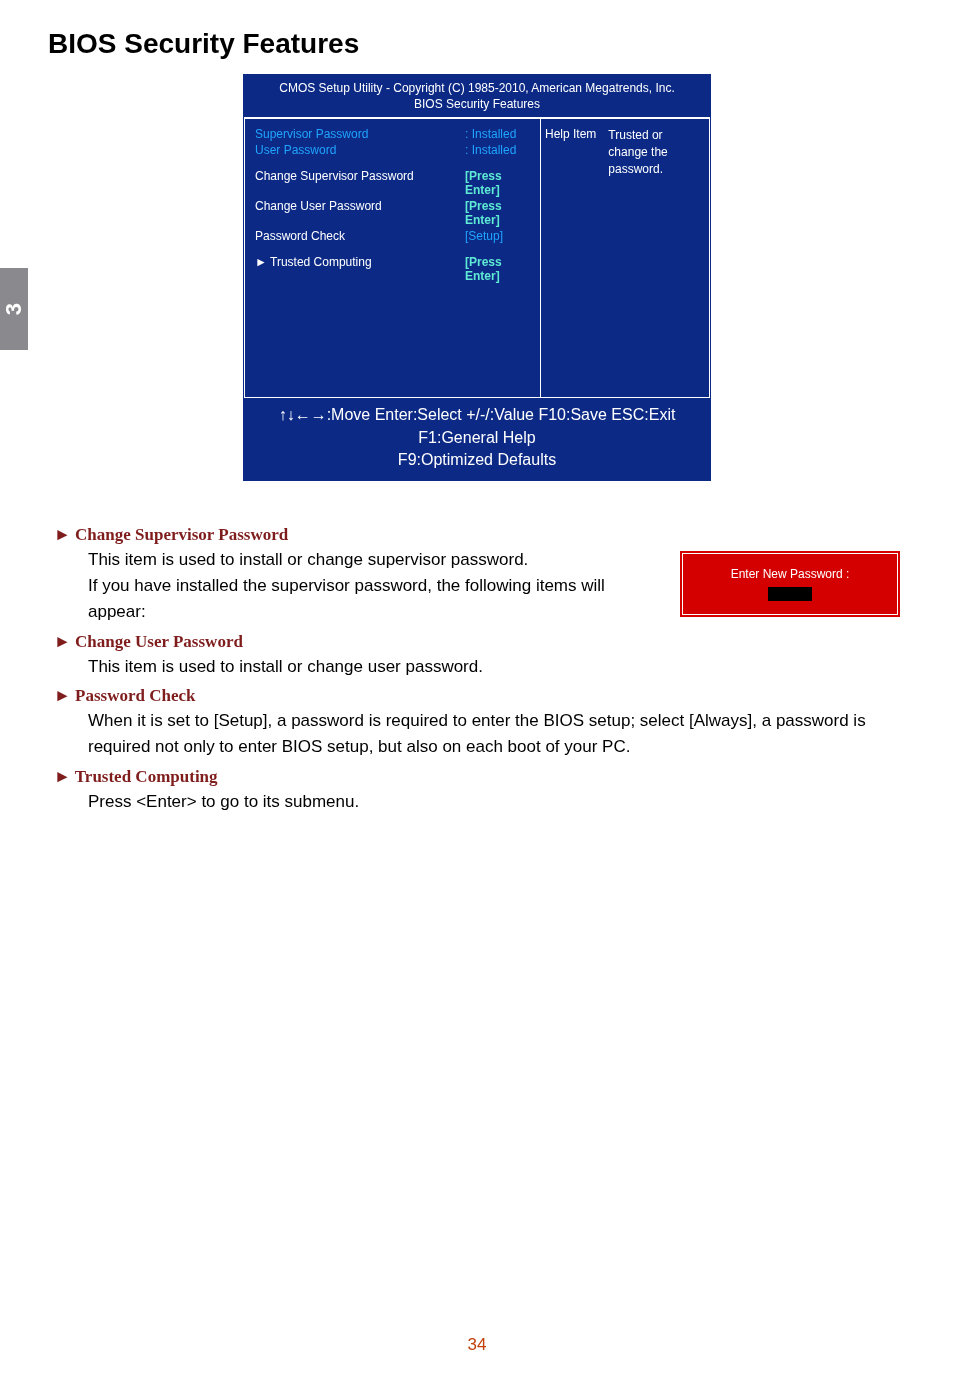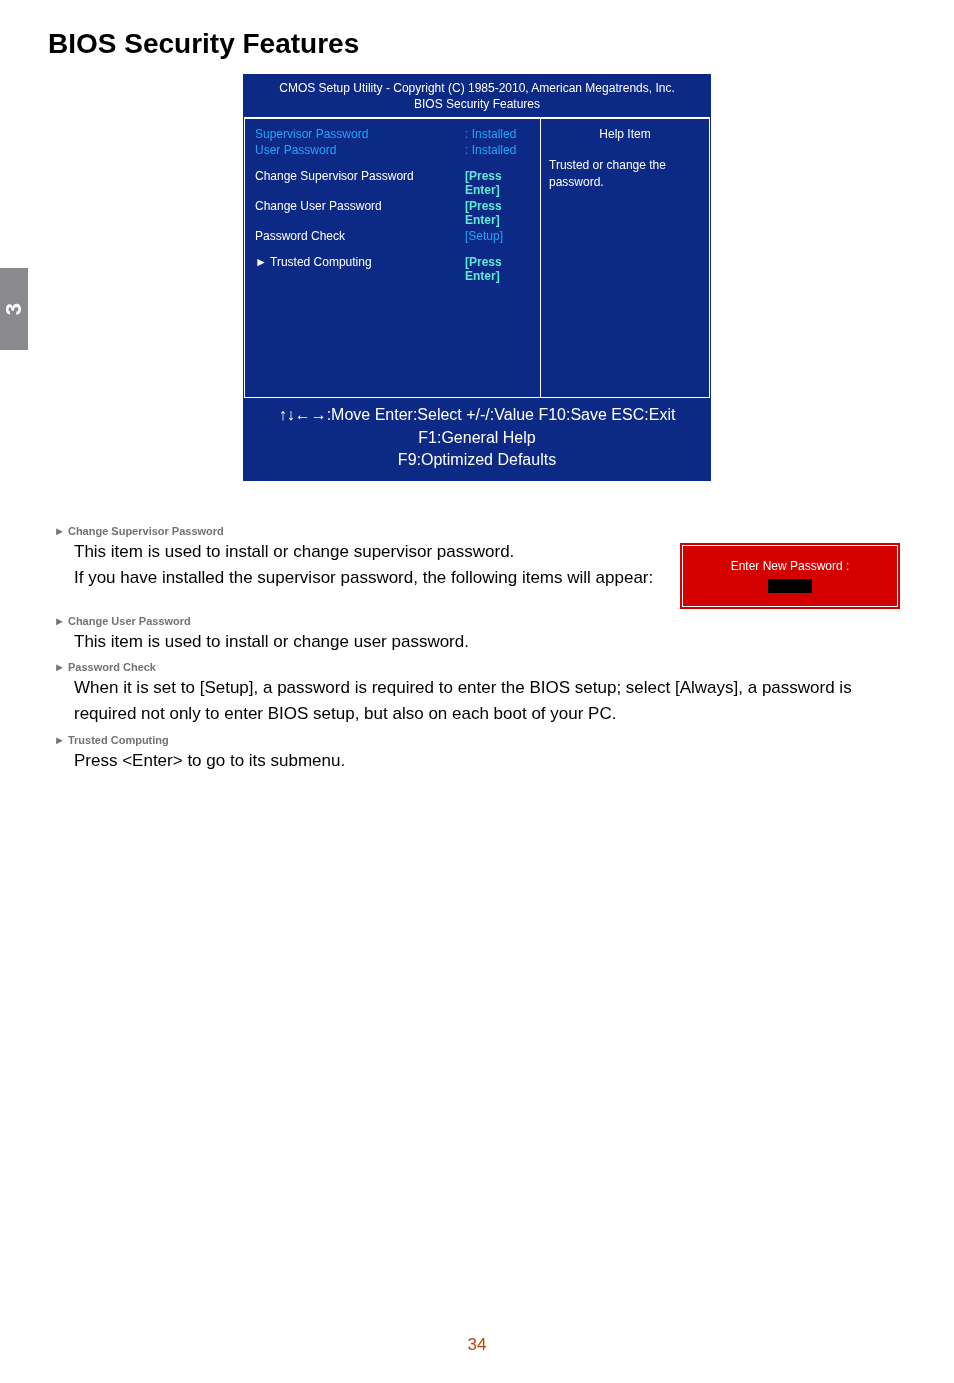--- a/index.html
+++ b/index.html
@@ -59,21 +59,20 @@
     border: 1px solid #fff;
     border-right: none;
     padding: 8px 10px;
     min-height: 280px;
     color: #1fa4ff;
   }
   .bios-right {
     width: 170px;
     border: 1px solid #fff;
     display: flex;
-    flex-direction: column;
   }
   .help-header {
     color: #fff;
     text-align: center;
     padding: 8px 4px;
   }
   .help-body {
     color: #fff;
     padding: 8px 8px;
     flex: 1;
@@ -90,31 +89,32 @@
     color: #fff;
     text-align: center;
     font-size: 16px;
     padding: 6px 4px 8px 4px;
     line-height: 1.4;
   }
   .content {
     padding: 0 6px;
   }
   .sec-head {
-    color: #737373;
+    color: #7f1d1d;
     font-weight: bold;
-    font-size: 11px;
+    font-size: 17px;
     margin-top: 6px;
     margin-bottom: 2px;
+    font-family: Liberation Serif, serif;
   }
   .body-text {
     font-size: 17px;
     color: #000;
     line-height: 1.55;
-    margin-left: 20px;
+    margin-left: 34px;
   }
   .row-with-dialog {
     display: flex;
     align-items: flex-start;
     gap: 18px;
   }
   .row-with-dialog .text-col { flex: 1; }
   .pw-dialog {
     width: 220px;
     border: 2px solid #d40000;

